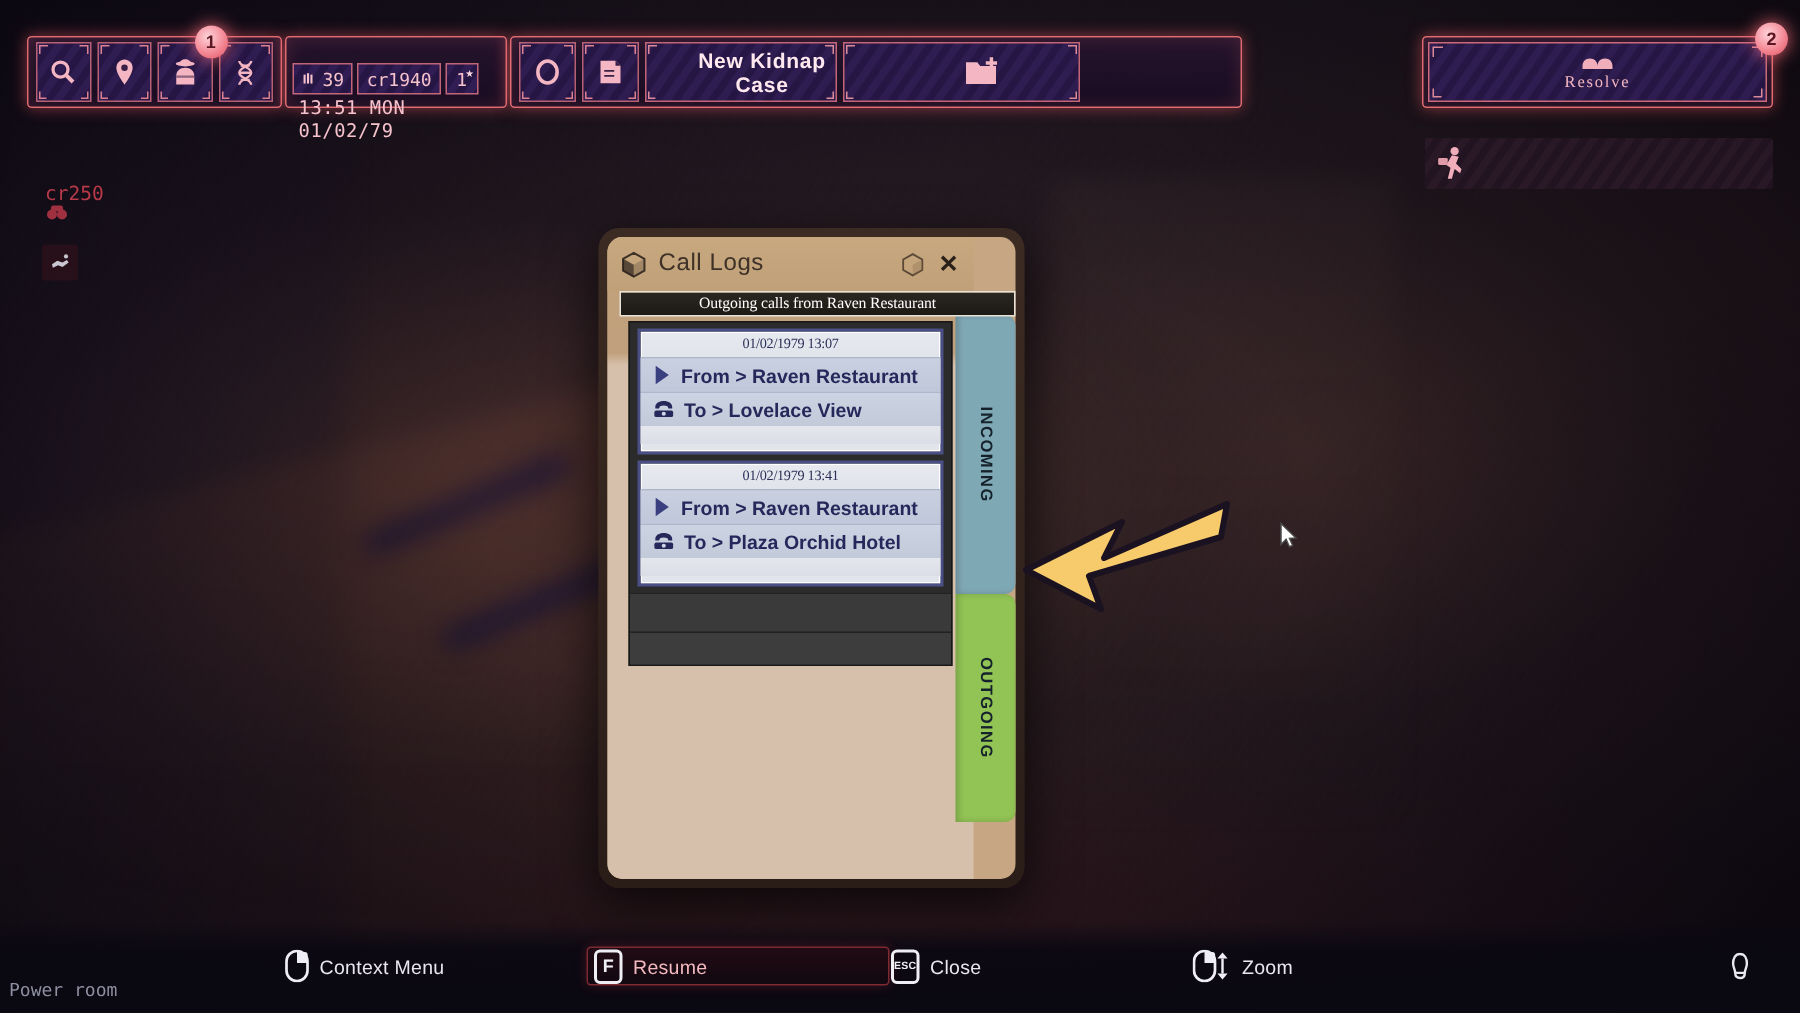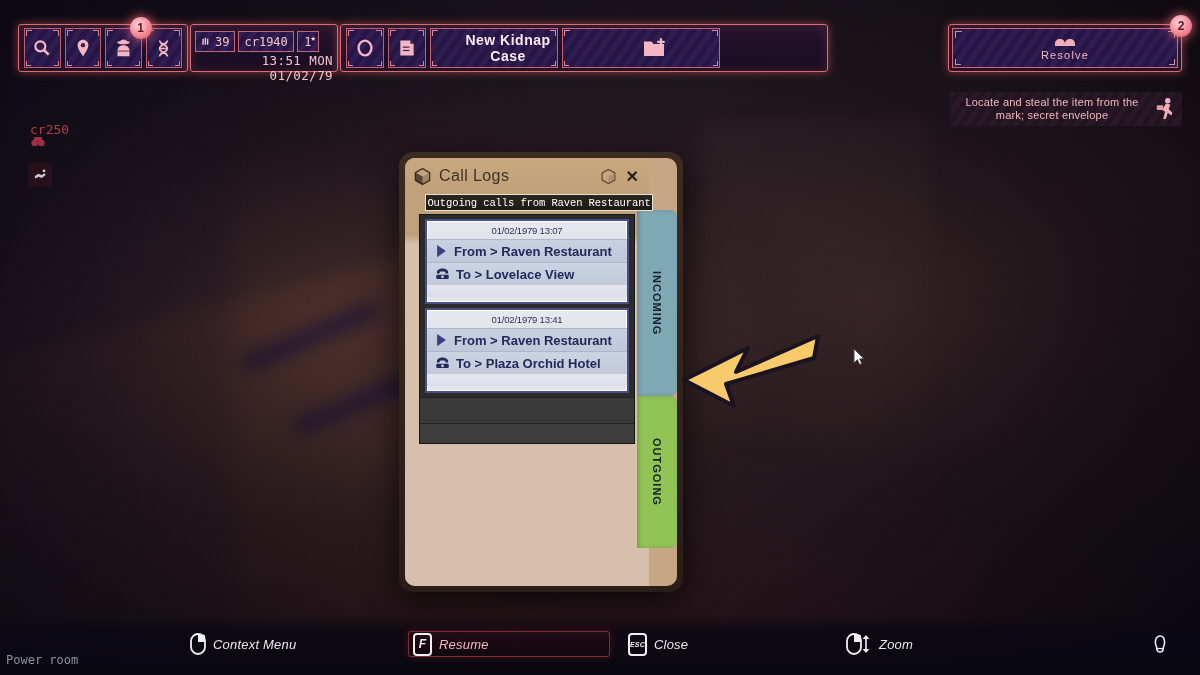--- a/index.html
+++ b/index.html
@@ -115,21 +115,21 @@
   .casebtn::before { left:1px; top:1px; border-right:none; border-bottom:none; }
   .casebtn::after { right:1px; top:1px; border-left:none; border-bottom:none; }
   .casebtn .c3 { left:1px; bottom:1px; border-right:none; border-top:none; }
   .casebtn .c4 { right:1px; bottom:1px; border-left:none; border-top:none; }
 
   .resolvebtn {
     position:relative; height:40px; width:100%;
     border:1px solid rgba(232,120,128,.85);
     background: repeating-linear-gradient(125deg, rgba(48,30,84,.95) 0 5px, rgba(38,22,70,.95) 5px 10px);
     display:flex; flex-direction:column; align-items:center; justify-content:center; gap:1px;
-    color:#f3b4c0; font-size:11px; letter-spacing:1.2px;
+    color:#f3b4c0; font-size:11px; letter-spacing:1.2px;font-family:Liberation Serif, serif;
   }
   .resolvebtn::before, .resolvebtn::after, .resolvebtn .c3, .resolvebtn .c4 {
     content:''; position:absolute; width:6px; height:6px; border:1px solid rgba(240,150,160,.9);
   }
   .resolvebtn::before { left:2px; top:2px; border-right:none; border-bottom:none; }
   .resolvebtn::after { right:2px; top:2px; border-left:none; border-bottom:none; }
   .resolvebtn .c3 { left:2px; bottom:2px; border-right:none; border-top:none; }
   .resolvebtn .c4 { right:2px; bottom:2px; border-left:none; border-top:none; }
 
   .badge {
@@ -188,43 +188,43 @@
   }
   .winHeader {
     position:absolute; left:0; top:0; width:244px; height:36px;
     display:flex; align-items:center; padding:0 8px; gap:7px;
     background: linear-gradient(180deg, #c8a87f, #c0a078);
     border-radius: 10px 0 0 0;
   }
   .winTitle { flex:1; color:#3d3128; font-size:16px; letter-spacing:.4px; }
   .winClose { color:#2a2019; font-size:16px; font-weight:bold; cursor:pointer; padding:0 2px; }
   .subbar {
-    position:absolute; left:20px; top:36px; width:228px; height:17px;
+    position:absolute; left:8px; top:36px; width:264px; height:17px;
     background: linear-gradient(180deg, #2a2620, #1d1a16);
     border:1px solid #e8e2d6;
     display:flex; align-items:center; justify-content:center;
-    color:#ffffff; font-family:Liberation Mono, monospace; font-size:10.5px;
+    color:#ffffff; font-family:Liberation Serif, serif; font-size:10.5px;
     letter-spacing:-.1px; overflow:hidden; white-space:nowrap;
   }
   .listArea {
     position:absolute; left:14px; top:56px; width:216px; height:230px;
     background: #2b2b2b;
     border:1px solid #171717;
     overflow:hidden;
   }
   .callcard {
     margin: 4px 5px;
     border: 2px solid #4a4f86;
     background: linear-gradient(180deg, #e7e9ef 0%, #dcdfe8 40%, #e3e5ec 100%);
     box-shadow: inset 0 0 0 1px #fff;
     padding: 2px 0 5px;
   }
   .cardDate {
     text-align:center; color:#2b2f57;
-    font-family:Liberation Sans, sans-serif; font-size:9.5px; letter-spacing:-.2px;
+    font-family:Liberation Serif, serif; font-size:9.5px; letter-spacing:-.2px;
     padding: 2px 0 3px;
   }
   .cardRow {
     display:flex; align-items:center; gap:6px;
     height: 23px; padding-left:8px;
     background: linear-gradient(180deg, #c9d0e0, #bfc7da);
     border-top:1px solid #aeb6cc;
     color:#24285a; font-size:13px; font-weight:bold; white-space:nowrap;
   }
   .cardRow.row2 { background: linear-gradient(180deg, #ccd3e2, #c2cada); }
@@ -250,21 +250,21 @@
   .arrowWrap { position:absolute; left:676px; top:328px; }
 
   
   .cursor { position:absolute; left:853px; top:348px; }
 
   
   .bottombar {
     position:absolute; left:0; bottom:0; width:1200px; height:60px;
     background: linear-gradient(180deg, rgba(10,8,16,.0) 0%, rgba(10,8,18,.9) 30%, #0a0811 100%);
   }
-  .hints { position:absolute; left:190px; bottom:18px; display:flex; gap:18px;font-style:italic; }
+  .hints { position:absolute; left:190px; bottom:18px; display:flex; gap:1px; }
   .hint { display:flex; align-items:center; gap:7px; width:200px; height:26px; }
   .hint .label { color:#e8e6ee; font-size:13px; letter-spacing:.2px; }
   .keycap {
     width:19px; height:23px; border:2px solid #f0eef5; border-radius:4px;
     display:flex; align-items:center; justify-content:center;
     color:#f0eef5; font-size:12px; font-weight:bold;
   }
   .keycap.esc { font-size:7px; letter-spacing:.2px; }
   .hint.resume {
     border:1px solid rgba(210,70,80,.55); border-radius:3px;
@@ -330,21 +330,21 @@
         <svg width="19" height="21" viewBox="0 0 24 24" fill="none" stroke="#f4b6c2" stroke-width="2">
           <path d="M7 2c0 5 10 5 10 10S7 17 7 22"></path>
             <path d="M17 2c0 5-10 5-10 10s10 5 10 10"></path>
           <line x1="8.2" y1="6" x2="15.8" y2="6"></line>
             <line x1="7.2" y1="12" x2="16.8" y2="12"></line>
             <line x1="8.2" y1="18" x2="15.8" y2="18"></line>
         </svg>
       </div>
     </div>
 
-    <div class="hudgroup" style="left:172px; width:148px; flex-direction:column; align-items:flex-start; padding:6px 4px;text-align:right;">
+    <div class="hudgroup" style="left:172px; width:148px; flex-direction:column; align-items:flex-start; padding:17px 4px;">
       <div class="statrow">
         <div class="statbox">
           <svg width="11" height="11" viewBox="0 0 24 24">
               <rect x="3" y="6" width="3" height="13" fill="#f6c2cc"></rect>
               <rect x="8" y="4" width="3" height="15" fill="#f6c2cc"></rect>
               <rect x="13" y="6" width="3" height="13" fill="#f6c2cc"></rect>
             </svg>
           <span>39</span>
         </div>
         <div class="statbox">cr1940</div>
@@ -408,21 +408,20 @@
       <rect x="6" y="4" width="12" height="6" rx="2" fill="#9e3040"></rect>
   </svg>
   <div class="sidebox">
     <svg width="15" height="14" viewBox="0 0 24 24">
       <path d="M3 18l6-3 5 2 7-5-2-3-5 3-6-2-6 4z" fill="#c9c7d2"></path>
         <circle cx="18" cy="5" r="2.4" fill="#c9c7d2"></circle>
     </svg>
   </div>
 
   <div class="objective">
-    <span class="objtext">Locate and steal the item from the mark; secret envelope</span>
     <svg width="22" height="24" viewBox="0 0 24 26">
       <circle cx="15" cy="4" r="3" fill="#f0aebb"></circle>
       <path d="M13 7l-4 7 3 2-2 8h3l2-7 4 3 1-3-4-4 2-5z" fill="#f0aebb"></path>
       <rect x="3" y="9" width="7" height="5" rx="1" fill="#e09aa8"></rect>
     </svg>
   </div>
 
   <div class="window">
     <div class="winInner">
 

